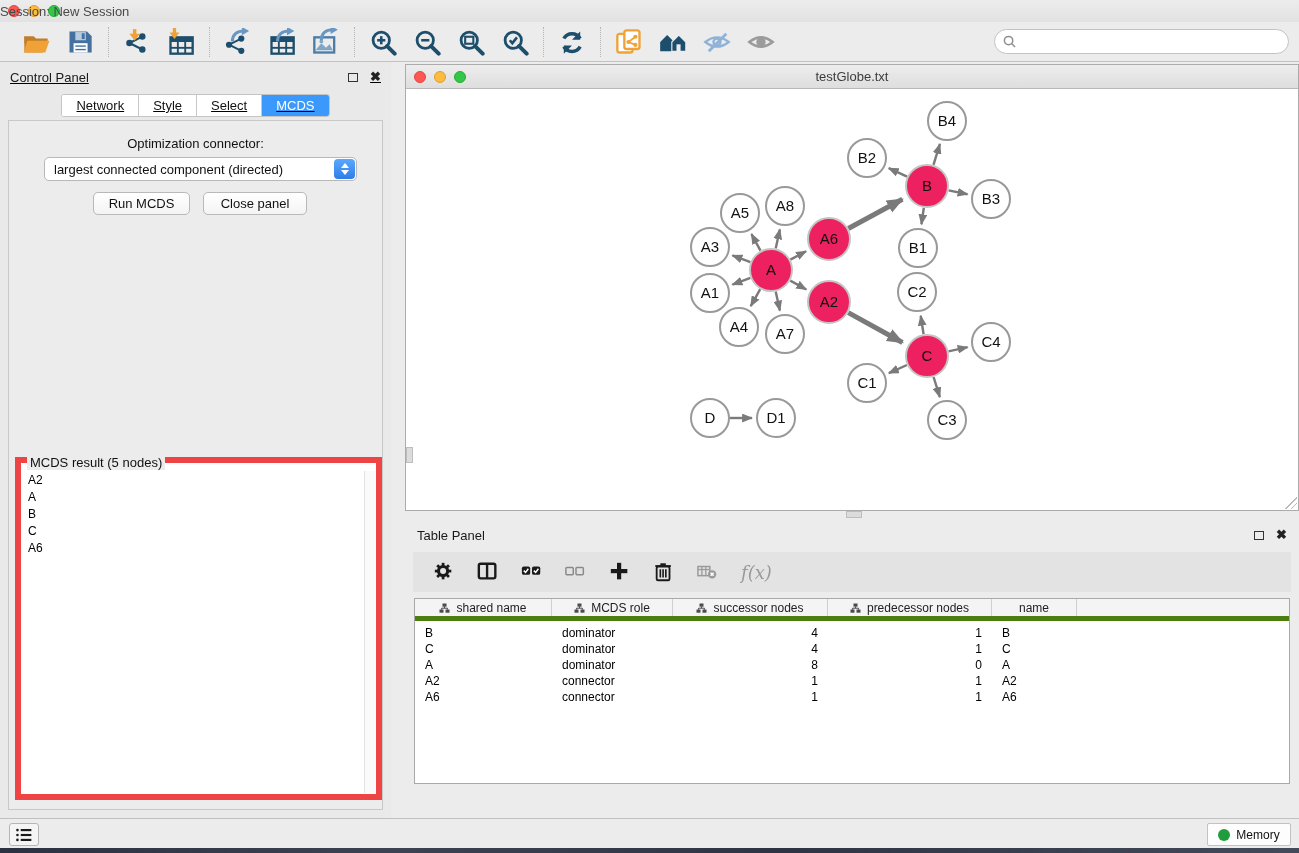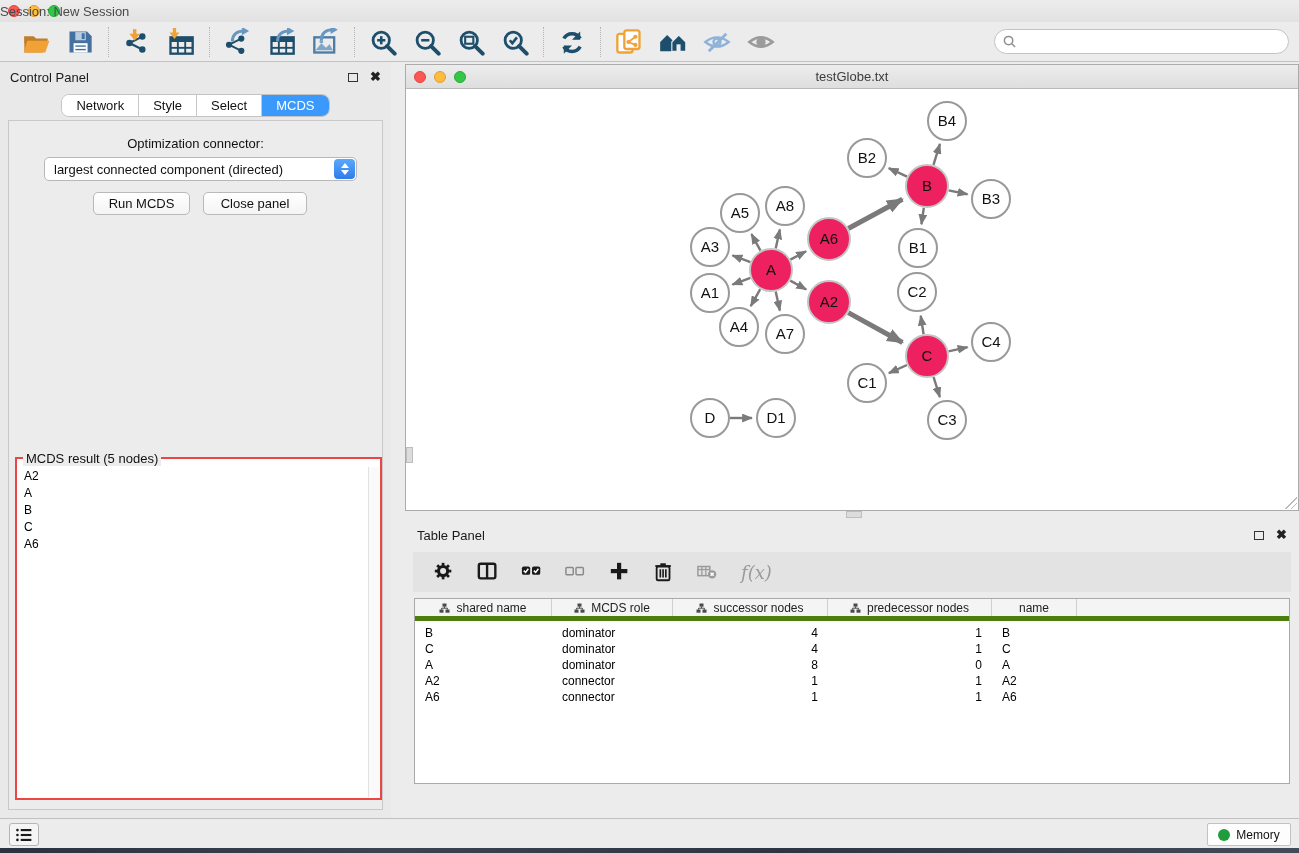--- a/index.html
+++ b/index.html
@@ -24,49 +24,49 @@
   .tb-sep { width:1px; height:30px; border-left:1px dotted #B5B5B5; }
   .tb-btn { width:36px; height:32px; display:flex; align-items:center; justify-content:center; }
   .tb-btn svg { width:28px; height:28px; }
   .search-wrap { position:absolute; right:10px; top:7px; width:295px; height:25px;
     background:#FFF; border:1px solid #C3C3C3; border-radius:13px;
     display:flex; align-items:center; padding-left:8px; }
   .search-wrap svg { width:13px; height:13px; margin-right:5px; }
   .search-wrap input { border:none; outline:none; flex:1; font-size:12px; background:transparent; height:20px; }
 
   
-  .control-panel { position:absolute; left:0; top:62px; width:391px; height:756px; background:#E9E9E9; }
+  .control-panel { position:absolute; left:0; top:62px; width:391px; height:756px; background:#E9E9E9;text-decoration:underline; }
   .panel-head { height:30px; display:flex; align-items:center; padding:0 10px; }
   .panel-head .ptitle { font-size:13px; color:#1A1A1A; }
   .panel-head .spacer { flex:1; }
   .mini-float { width:10px; height:9px; border:1.5px solid #333; display:inline-block; margin-right:12px; }
   .mini-close { font-size:13px; font-weight:bold; color:#222; line-height:10px; }
   .seg { display:flex; justify-content:center; margin-top:2px; }
-  .seg-inner { display:flex; border:1px solid #C4C4C4; border-radius:8px; overflow:hidden; background:#FFF; }
+  .seg-inner { display:flex; border:1px solid #C4C4C4; border-radius:3px; overflow:hidden; background:#FFF; }
   .seg-btn { font-size:13px; color:#111; padding:3px 14px; border-right:1px solid #C9C9C9; background:#FFF; }
   .seg-btn:last-child { border-right:none; }
   .seg-btn.active { background:#3B99FC; color:#FFF; }
   .cp-content { position:absolute; left:8px; top:58px; width:375px; height:690px;
     background:#ECECEC; border:1px solid #C8C8C8; }
   .opt-label { text-align:center; margin-top:15px; font-size:13px; color:#111; }
   .dropdown { position:absolute; left:35px; top:36px; width:313px; height:24px;
     background:#FFF; border:1px solid #B8B8B8; border-radius:5px;
     display:flex; align-items:center; font-size:13px; color:#111; padding-left:9px; }
   .dd-stepper { position:absolute; right:1px; top:1px; width:21px; height:20px;
     background:linear-gradient(#59A9FF,#2E7DE8); border-radius:4px;
     display:flex; flex-direction:column; align-items:center; justify-content:center; }
   .dd-stepper .tri-up { width:0; height:0; border-left:4px solid transparent; border-right:4px solid transparent;
     border-bottom:5px solid #FFF; margin-bottom:2px; }
   .dd-stepper .tri-dn { width:0; height:0; border-left:4px solid transparent; border-right:4px solid transparent;
     border-top:5px solid #FFF; }
   .mac-btn { position:absolute; top:71px; height:23px; background:linear-gradient(#FFFFFF,#F4F4F4);
     border:1px solid #B9B9B9; border-radius:5px; font-size:13px; color:#111;
     display:flex; align-items:center; justify-content:center; }
   .result-box { position:absolute; left:6px; top:336px; width:367px; height:343px;
-    border:2px solid #ef4444; background:#FFF; }
+    border:6px solid #ef4444; background:#FFF; }
   .result-legend { position:absolute; top:-8px; left:6px; background:#ECECEC;
     font-size:13px; color:#111; padding:0 3px; }
   .result-list { position:absolute; left:1px; top:8px; right:12px; bottom:1px; overflow:hidden; }
   .result-item { font-size:12px; color:#000; padding:1.5px 0 1.5px 6px; }
   .result-scroll { position:absolute; right:1px; top:8px; width:11px; bottom:1px;
     background:#FAFAFA; border-left:1px solid #E2E2E2; }
 
   
   .net-window { position:absolute; left:405px; top:64px; width:894px; height:447px;
     border:1px solid #ABABAB; background:#ffffff; }

